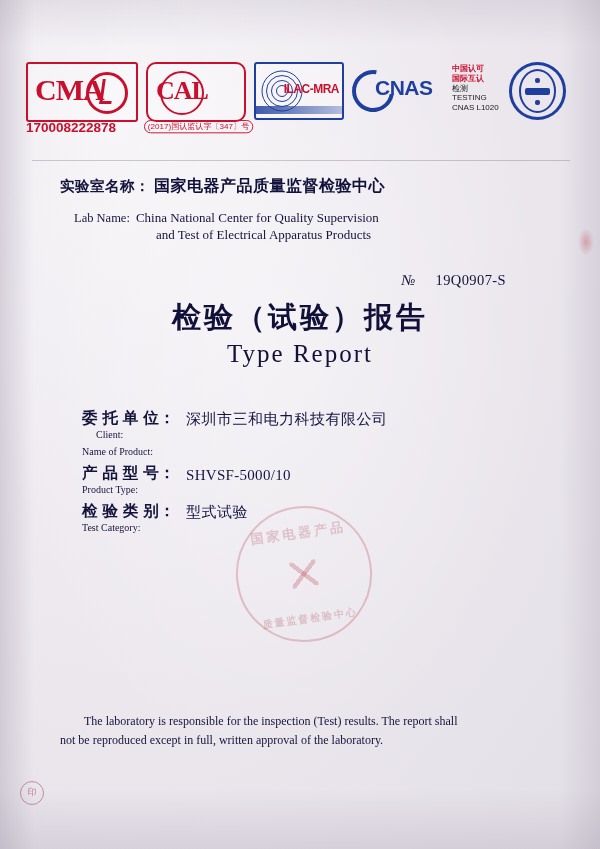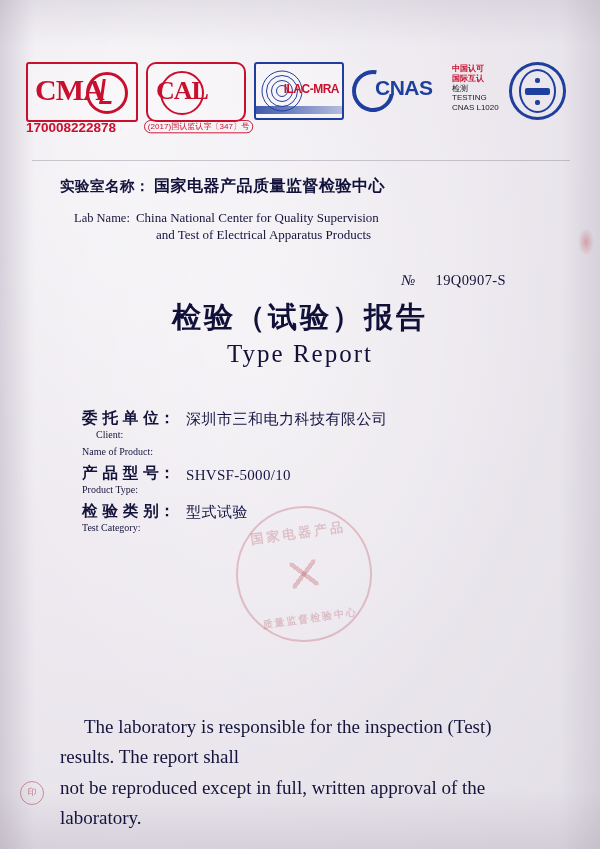--- a/index.html
+++ b/index.html
@@ -469,21 +469,21 @@
     color: #12123a;
     line-height: 1.72;
     letter-spacing: 0.3px;
   }
   .note-cn .indent { text-indent: 28px; display: block; }
   .note-en {
     position: absolute;
     left: 60px;
     right: 51px;
     top: 712px;
-    font-size: 19px;
+    font-size: 12px;
     color: #14143c;
     line-height: 1.6;
   }
   .note-en .indent { text-indent: 24px; display: block; }
 
   
   .seal {
     position: absolute;
     left: 20px;
     bottom: 44px;

